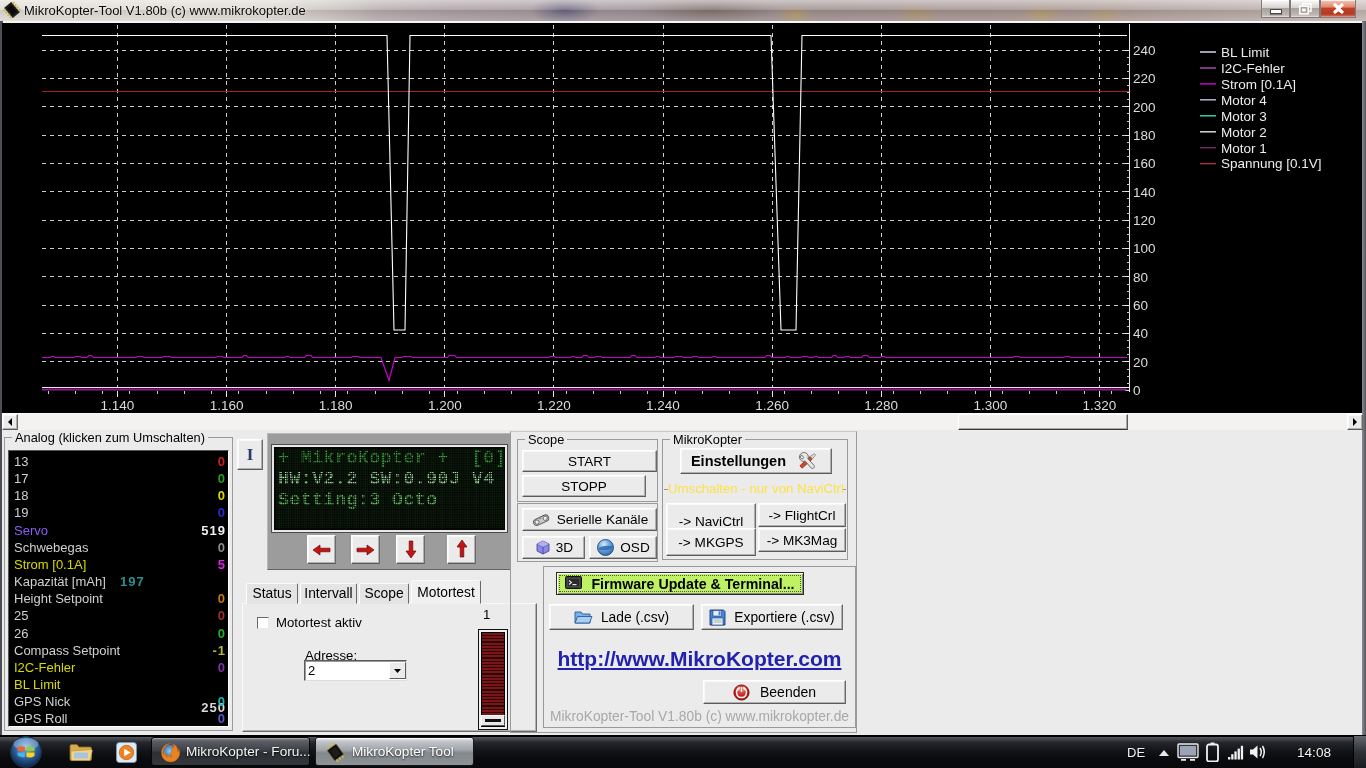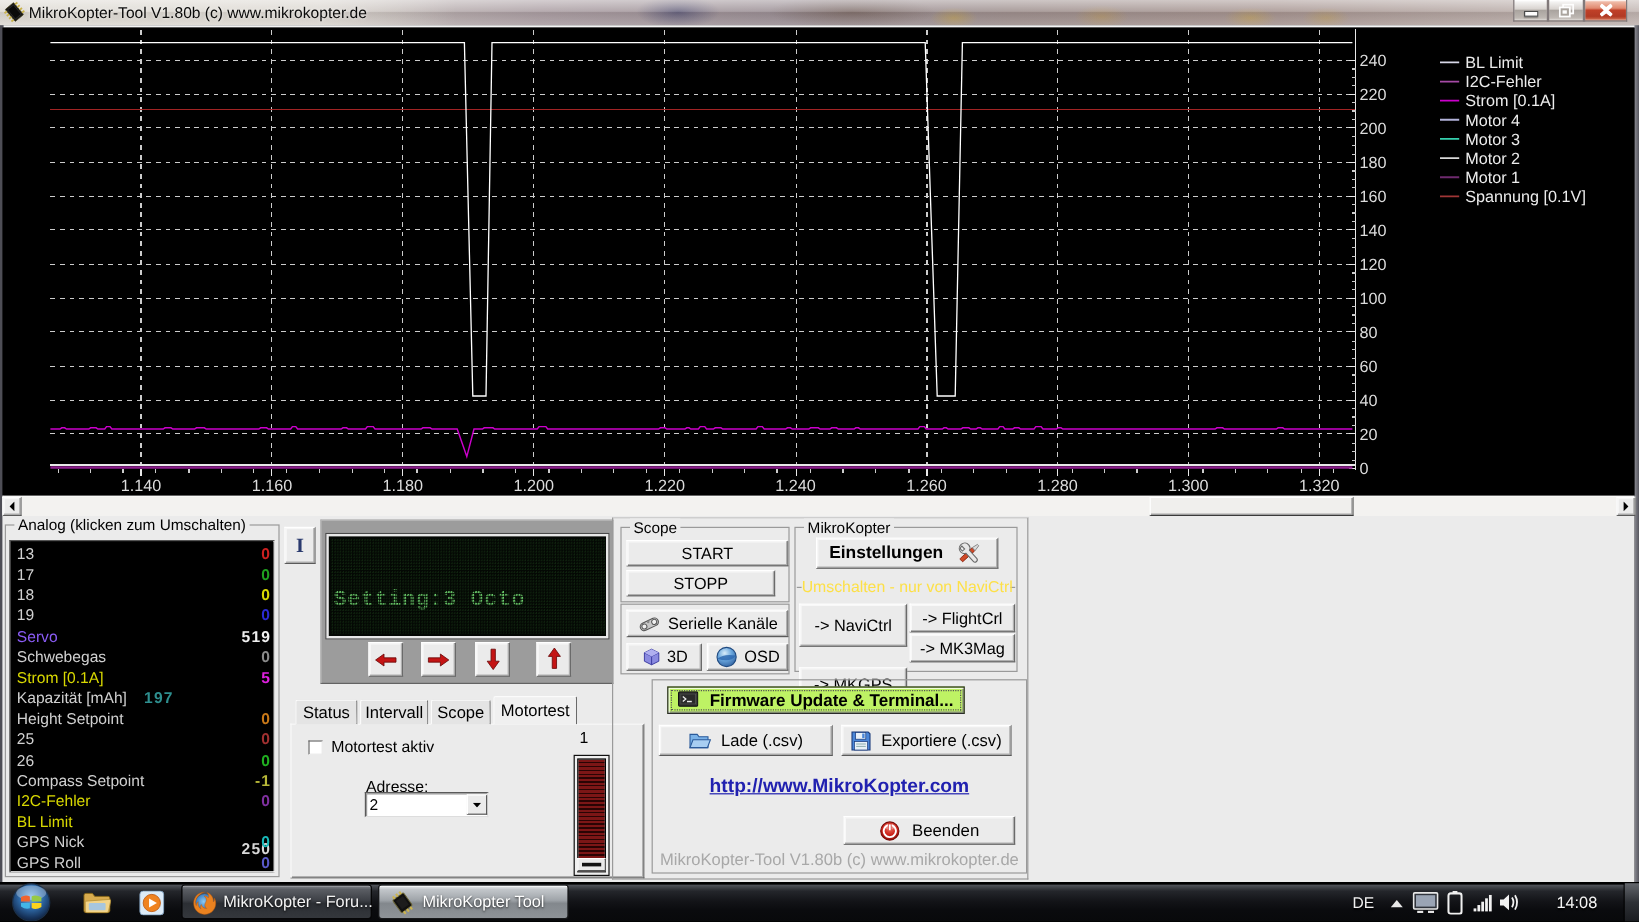--- a/index.html
+++ b/index.html
@@ -272,20 +272,22 @@
 <div class="abs" style="left:120px;top:700px;width:106px;height:17px;font-size:13px;font-weight:bold;color:#d8d8d8;text-align:right;letter-spacing:1px">250</div>
 <div class="abs" style="left:14px;top:694.1px;width:150px;height:17px;font-size:13px;color:#d0d0d0;white-space:nowrap">GPS Nick</div>
 <div class="abs" style="left:120px;top:694.1px;width:106px;height:17px;font-size:13px;font-weight:bold;color:#18b8b8;text-align:right;letter-spacing:1px">0</div>
 <div class="abs" style="left:14px;top:711.2px;width:150px;height:17px;font-size:13px;color:#d0d0d0;white-space:nowrap">GPS Roll</div>
 <div class="abs" style="left:120px;top:711.2px;width:106px;height:17px;font-size:13px;font-weight:bold;color:#5858c8;text-align:right;letter-spacing:1px">0</div>
 <div class="abs btn" style="left:237px;top:439px;width:26px;height:31px;font-size:17px;font-weight:bold;color:#2a3a6e;font-family:'Liberation Serif',serif">I</div>
 <div class="abs" style="left:267px;top:433px;width:244px;height:137px;background:#9c9c9c;border:1px solid;border-color:#b8b8b8 #636363 #636363 #b8b8b8"></div>
 <div class="abs" style="left:271px;top:444px;width:237px;height:89px;background:#e8e8e8;border:1px solid #4a4a4a;padding:2px">
 <div style="position:relative;width:100%;height:100%;background:#040804;overflow:hidden">
 <div class="abs" style="left:2px;top:2px;width:228px;height:79px;background-image:radial-gradient(circle at 1px 1px,#10240f 0.62px,transparent 0.85px);background-size:2.28px 2.45px"></div>
+<div class="lcdline" style="top:1px;color:#3fae3f">+ MikroKopter +&nbsp;&nbsp;[0]</div>
+<div class="lcdline" style="top:22px;color:#b2ecb2">HW:V2.2 SW:0.90J V4</div>
 <div class="lcdline" style="top:43px;color:#6fd46f">Setting:3 Octo</div>
 </div>
   </div>
 <div class="abs btn" style="left:306.5px;top:535px;width:29px;height:29px">
     <svg width="21" height="12" viewBox="0 0 21 12">
       <path d="M9 1 L2 6 L9 11 L9 7.8 L19 7.8 L19 4.2 L9 4.2 Z" fill="#c41414" stroke="#6a0a0a" stroke-width="0.7"></path>
     </svg>
   </div>
 <div class="abs btn" style="left:351px;top:535px;width:29px;height:29px">
     <svg width="21" height="12" viewBox="0 0 21 12">
@@ -379,21 +381,21 @@
       <g transform="rotate(-42 13.5 12)">
         <path d="M13.5 2.2 C10.8 2.2 9 4.2 9 6.6 C9 8.3 10 9.7 11.6 10.4 L11.6 19.5 C11.6 20.6 12.4 21.3 13.5 21.3 C14.6 21.3 15.4 20.6 15.4 19.5 L15.4 10.4 C17 9.7 18 8.3 18 6.6 C18 4.2 16.2 2.2 13.5 2.2 Z M13.1 3.6 L13.1 7 L10.6 7 L10.6 4.4 Q11.6 3.5 13.1 3.6 Z" fill="#e8e8e8" stroke="#6a6a6a" stroke-width="0.9"></path>
       </g>
     </svg>
   </div>
 <div class="abs" style="left:664px;top:488.5px;width:4px;height:1px;background:#9a9a9a"></div>
 <div class="abs" style="left:842px;top:488.5px;width:4px;height:1px;background:#9a9a9a"></div>
 <div class="abs" style="left:668px;top:481px;width:176px;font-size:13.2px;color:#fde047;text-align:center;white-space:nowrap">Umschalten - nur von NaviCtrl</div>
 <div class="abs btn" style="left:666px;top:503px;width:90px;height:36px;font-size:13.6px">-&gt; NaviCtrl</div>
 <div class="abs btn" style="left:758px;top:503px;width:88px;height:24px;font-size:13.6px">-&gt; FlightCrl</div>
-<div class="abs btn" style="left:666px;top:556px;width:90px;height:28px;font-size:13.6px">-&gt; MKGPS</div>
+<div class="abs btn" style="left:666px;top:528px;width:90px;height:28px;font-size:13.6px">-&gt; MKGPS</div>
 <div class="abs btn" style="left:758px;top:528px;width:88px;height:24px;font-size:13.6px">-&gt; MK3Mag</div>
 <div class="gb" style="left:543px;top:566px;width:313px;height:162px"></div>
 <div class="abs" style="left:556px;top:572px;width:248px;height:23px;background:#bef264;border:1.5px solid #2a2a2a;box-shadow:inset 1px 1px 0 #fff, inset -1px -1px 0 #8a8a8a">
 <div class="abs" style="left:2px;top:2px;right:2px;bottom:2px;border:1px dotted #555;display:flex;align-items:center;justify-content:center;gap:9px">
       <svg width="17" height="15" viewBox="0 0 17 15">
         <rect x="0.5" y="0.5" width="16" height="12" rx="1" fill="#3a3a3a" stroke="#111"></rect>
         <rect x="2" y="2" width="13" height="9" fill="linear-gradient"></rect>
         <rect x="2" y="2" width="13" height="9" fill="#585858"></rect>
         <rect x="2.6" y="2.6" width="11.8" height="7.8" fill="#2a2a2a"></rect>
         <path d="M4 4.5 L6.5 6.5 L4 8.5" stroke="#e8e8e8" stroke-width="1.1" fill="none"></path>
@@ -413,21 +415,21 @@
     <svg width="17" height="17" viewBox="0 0 17 17">
       <path d="M1 1 L14.5 1 L16 2.5 L16 16 L1 16 Z" fill="#4a86d8" stroke="#1a3a7a" stroke-width="0.9"></path>
       <rect x="4" y="1.5" width="8.5" height="5.5" fill="#e8f0f8" stroke="#1a3a7a" stroke-width="0.6"></rect>
       <rect x="9.5" y="2.3" width="2" height="3.8" fill="#4a86d8"></rect>
       <rect x="3" y="9" width="11" height="7" fill="#e8f0f8" stroke="#1a3a7a" stroke-width="0.6"></rect>
       <line x1="4.5" y1="11" x2="12.5" y2="11" stroke="#8aa" stroke-width="0.8"></line>
       <line x1="4.5" y1="13" x2="12.5" y2="13" stroke="#8aa" stroke-width="0.8"></line>
     </svg>
     <span style="font-size:13.8px">Exportiere (.csv)</span>
   </div>
-<div class="abs" style="left:543px;top:647px;width:313px;text-align:center;font-size:16px;font-weight:bold;color:#2121b0;text-decoration:underline">http://www.MikroKopter.com</div>
+<div class="abs" style="left:543px;top:647px;width:313px;text-align:center;font-size:21px;font-weight:bold;color:#2121b0;text-decoration:underline">http://www.MikroKopter.com</div>
 <div class="abs btn" style="left:703px;top:680px;width:143px;height:24px;gap:10px">
     <svg width="17" height="17" viewBox="0 0 17 17">
       <defs>
         <radialGradient id="pw" cx="50%" cy="30%" r="75%">
           <stop offset="0%" stop-color="#f07a6a"></stop>
           <stop offset="55%" stop-color="#cc2018"></stop>
           <stop offset="100%" stop-color="#8a0e0a"></stop>
         </radialGradient>
       </defs>
       <circle cx="8.5" cy="8.5" r="7.6" fill="url(#pw)"></circle>

